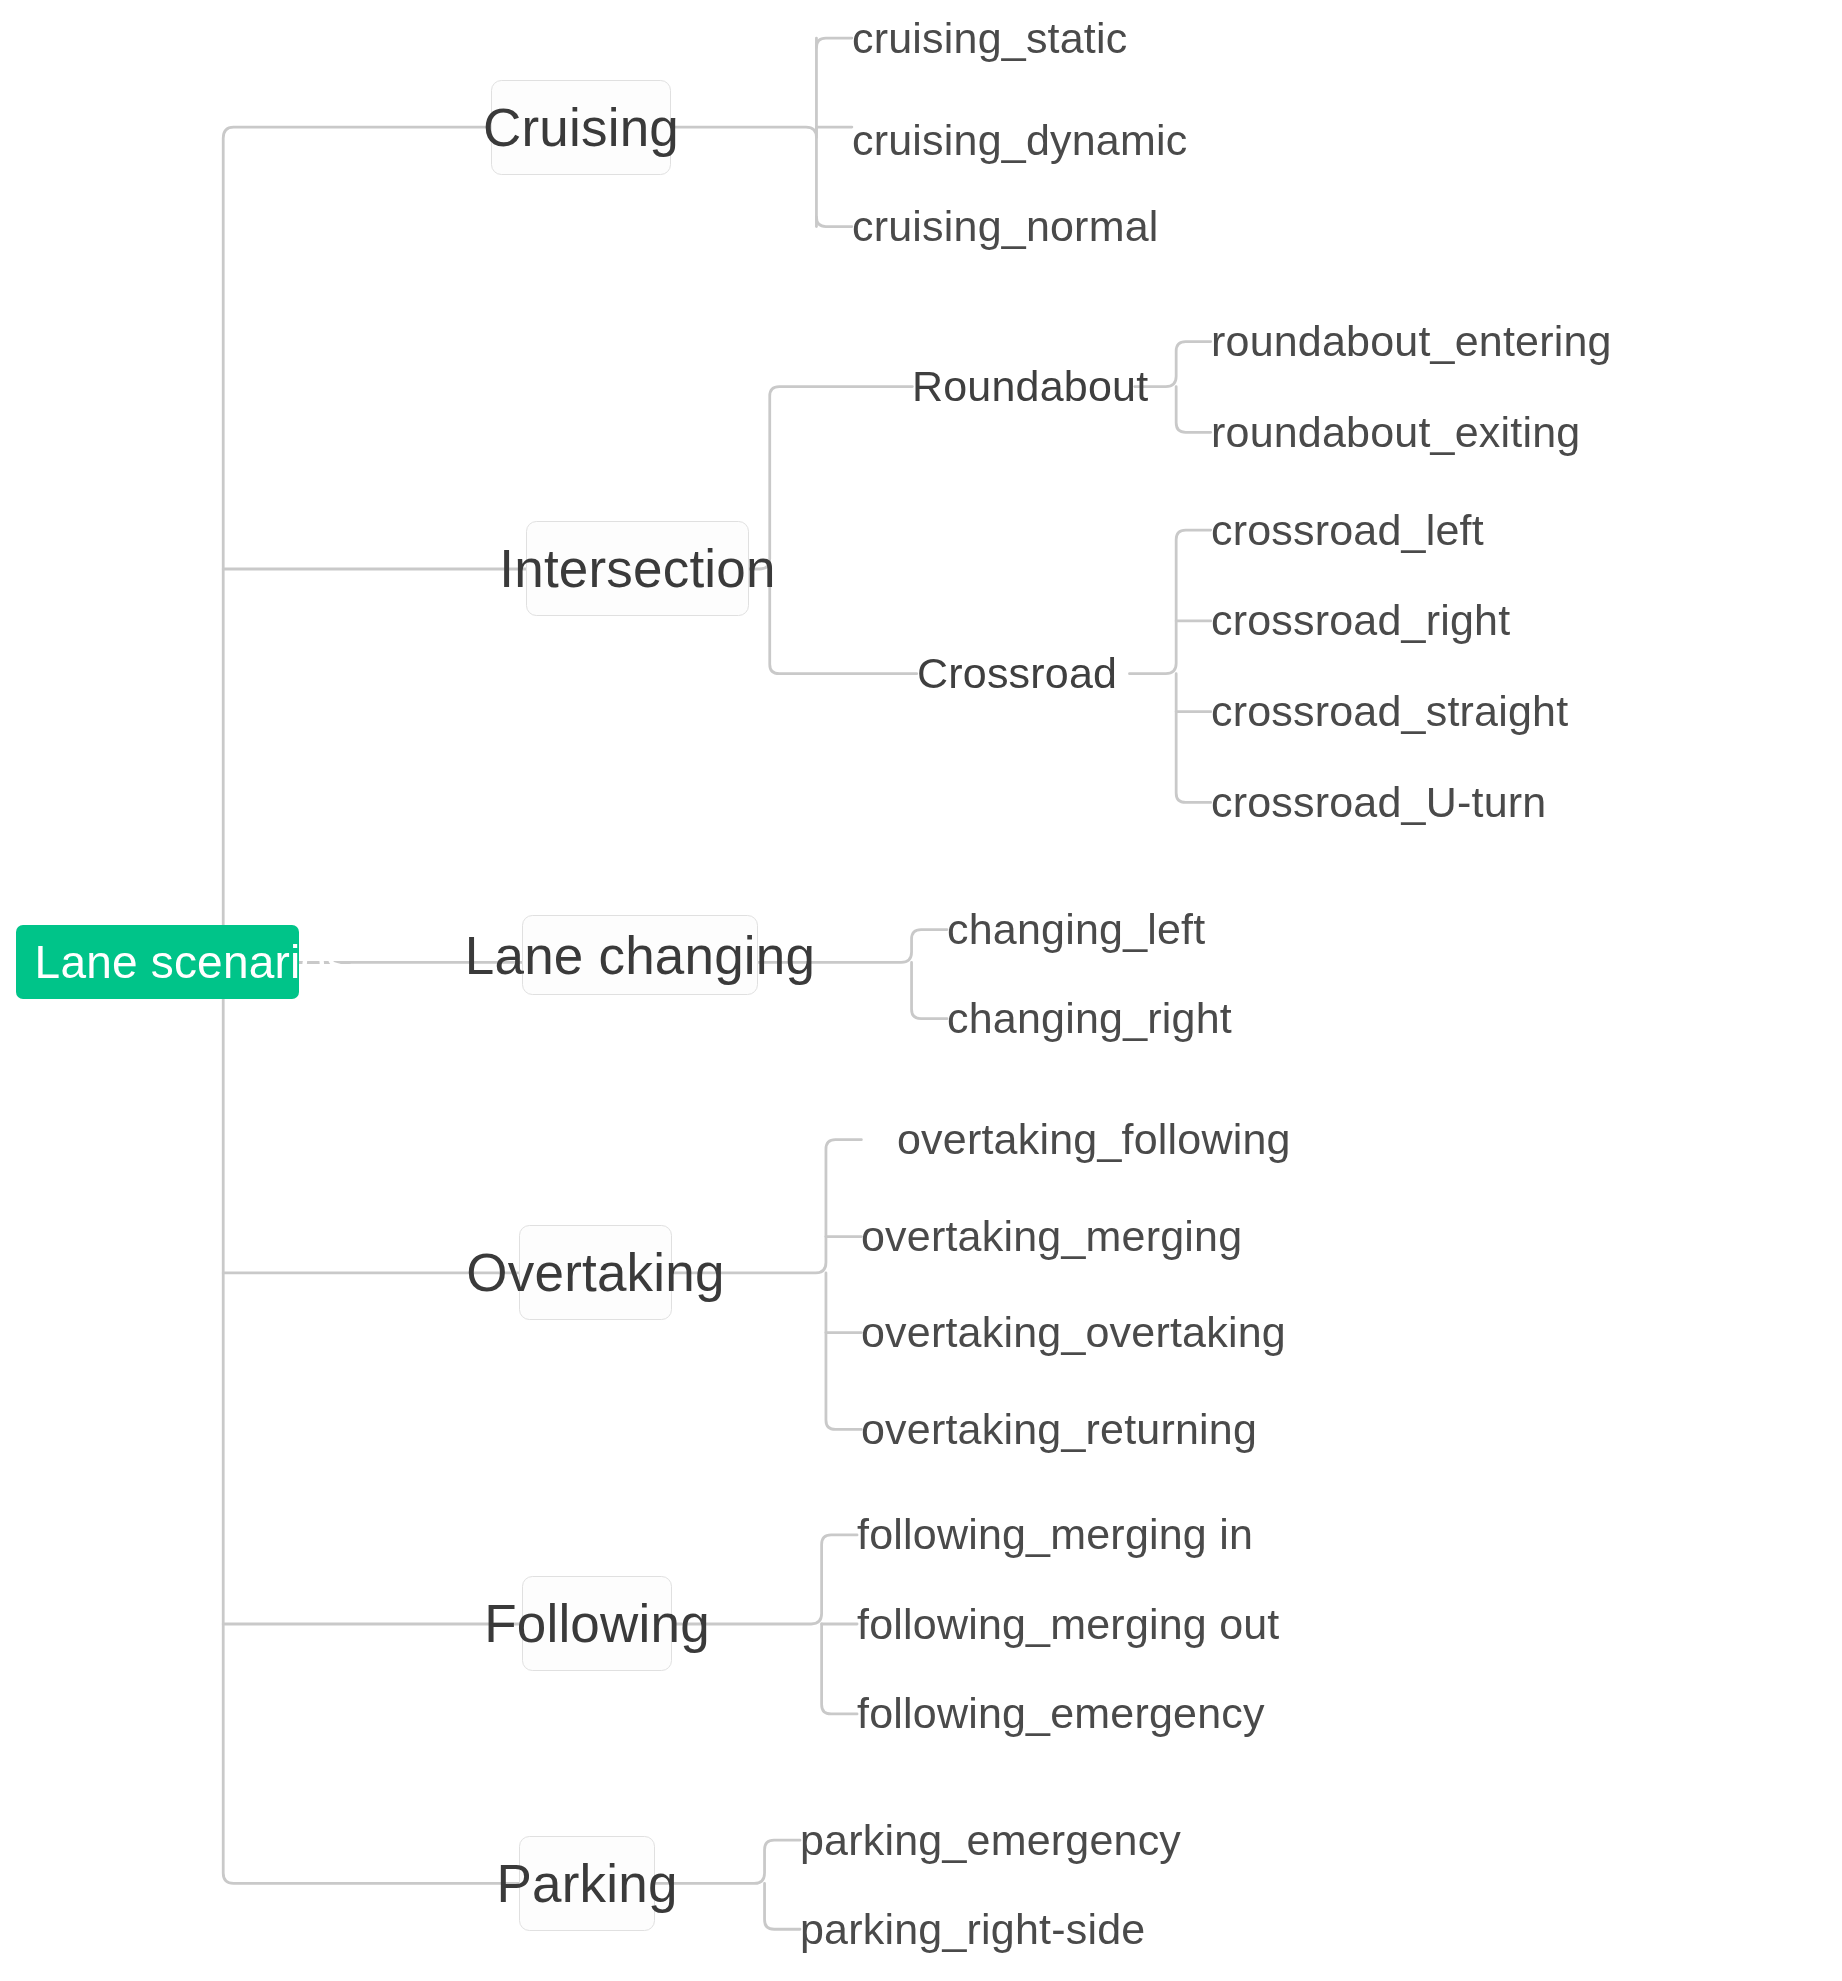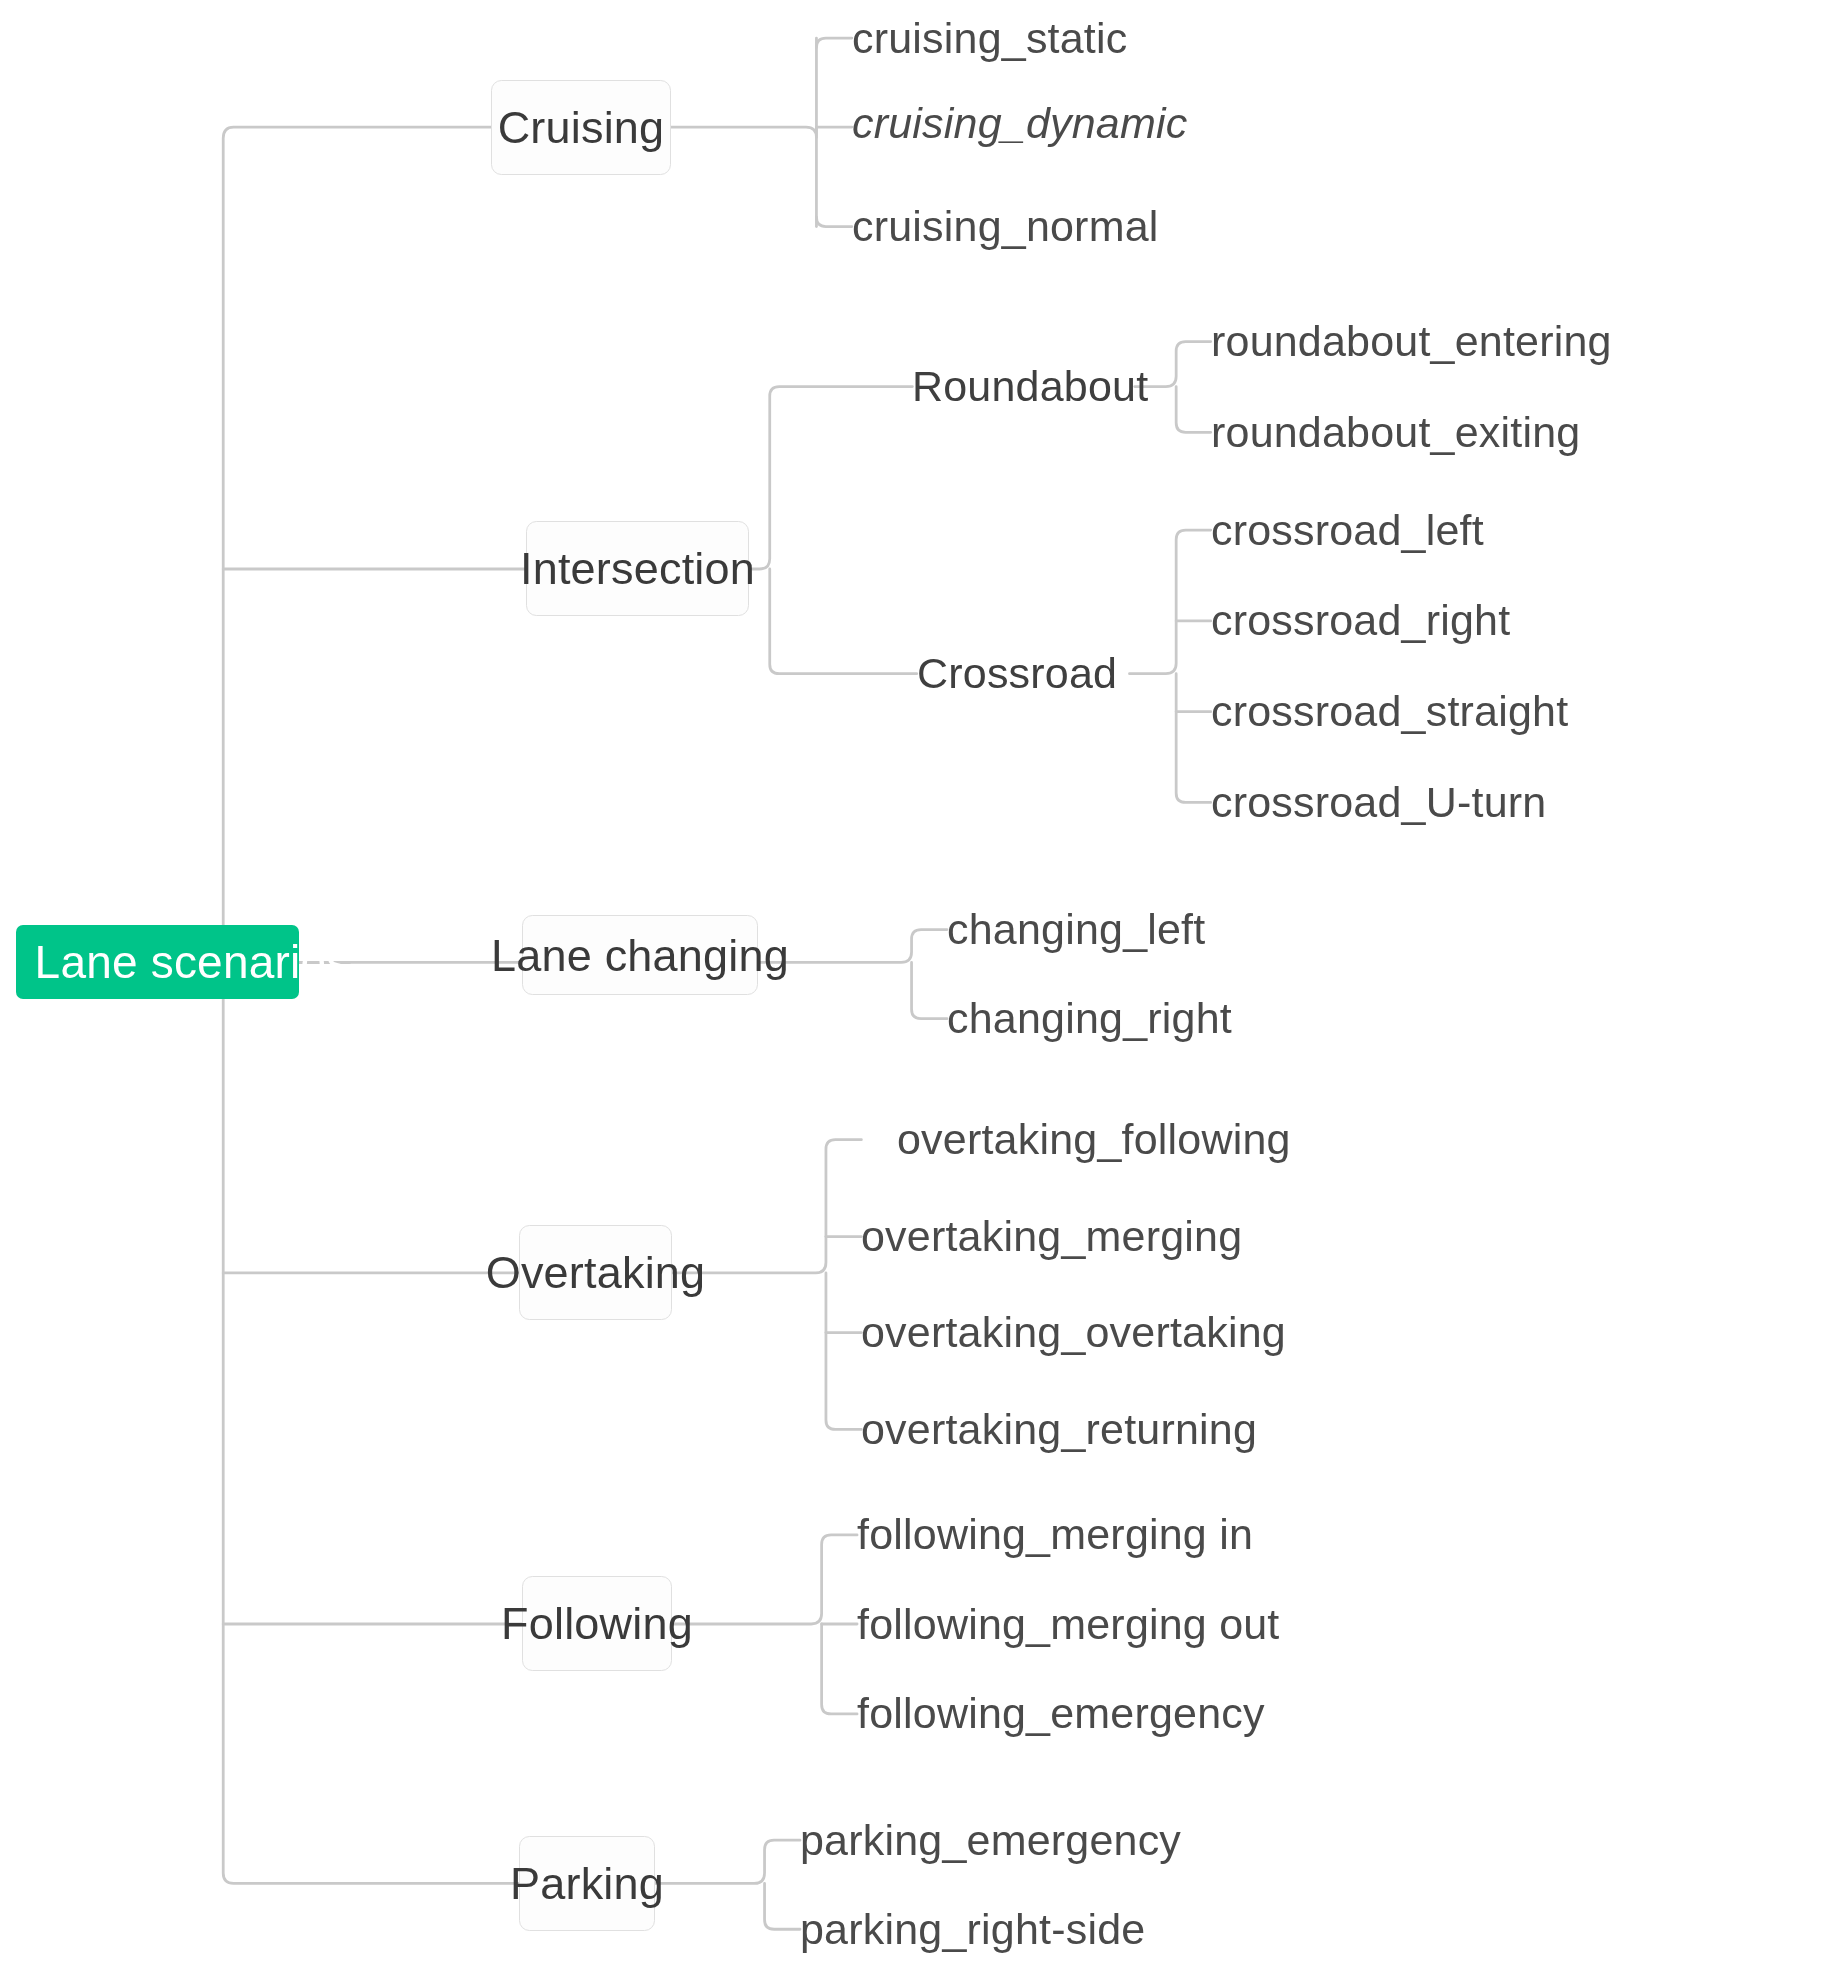--- a/index.html
+++ b/index.html
@@ -43,21 +43,21 @@
   
   .box-node {
     display: flex;
     align-items: center;
     justify-content: center;
     box-sizing: border-box;
     background: #fdfdfd;
     border: 1.4px solid #e0e0e0;
     border-radius: 10.4px;
     color: #3a3a3a;
-    font-size: 45px;
+    font-size: 53px;
     letter-spacing: 0.2px;
   }
   
   .text-node {
     display: flex;
     align-items: center;
     color: #4a4a4a;
     font-size: 43px;
     letter-spacing: 0.2px;
   }
@@ -143,21 +143,21 @@
     <span>Following</span>
   </div>
 
   <div class="node box-node" style="left:519px; top:1836px; width:136px; height:95px;">
     <span>Parking</span>
   </div>
 
   <div class="node text-node" style="left:852px; top:8.6px; height:59px;">
     <span>cruising_static</span>
   </div>
-  <div class="node text-node" style="left:852px; top:94px; height:59px;font-style:italic;">
+  <div class="node text-node" style="left:852px; top:111px; height:59px;">
     <span>cruising_dynamic</span>
   </div>
   <div class="node text-node" style="left:852px; top:197px; height:59px;">
     <span>cruising_normal</span>
   </div>
 
   <div class="node text-node group" style="left:912px; top:357px; height:59px;">
     <span>Roundabout</span>
   </div>
   <div class="node text-node group" style="left:917px; top:644px; height:59px;">

